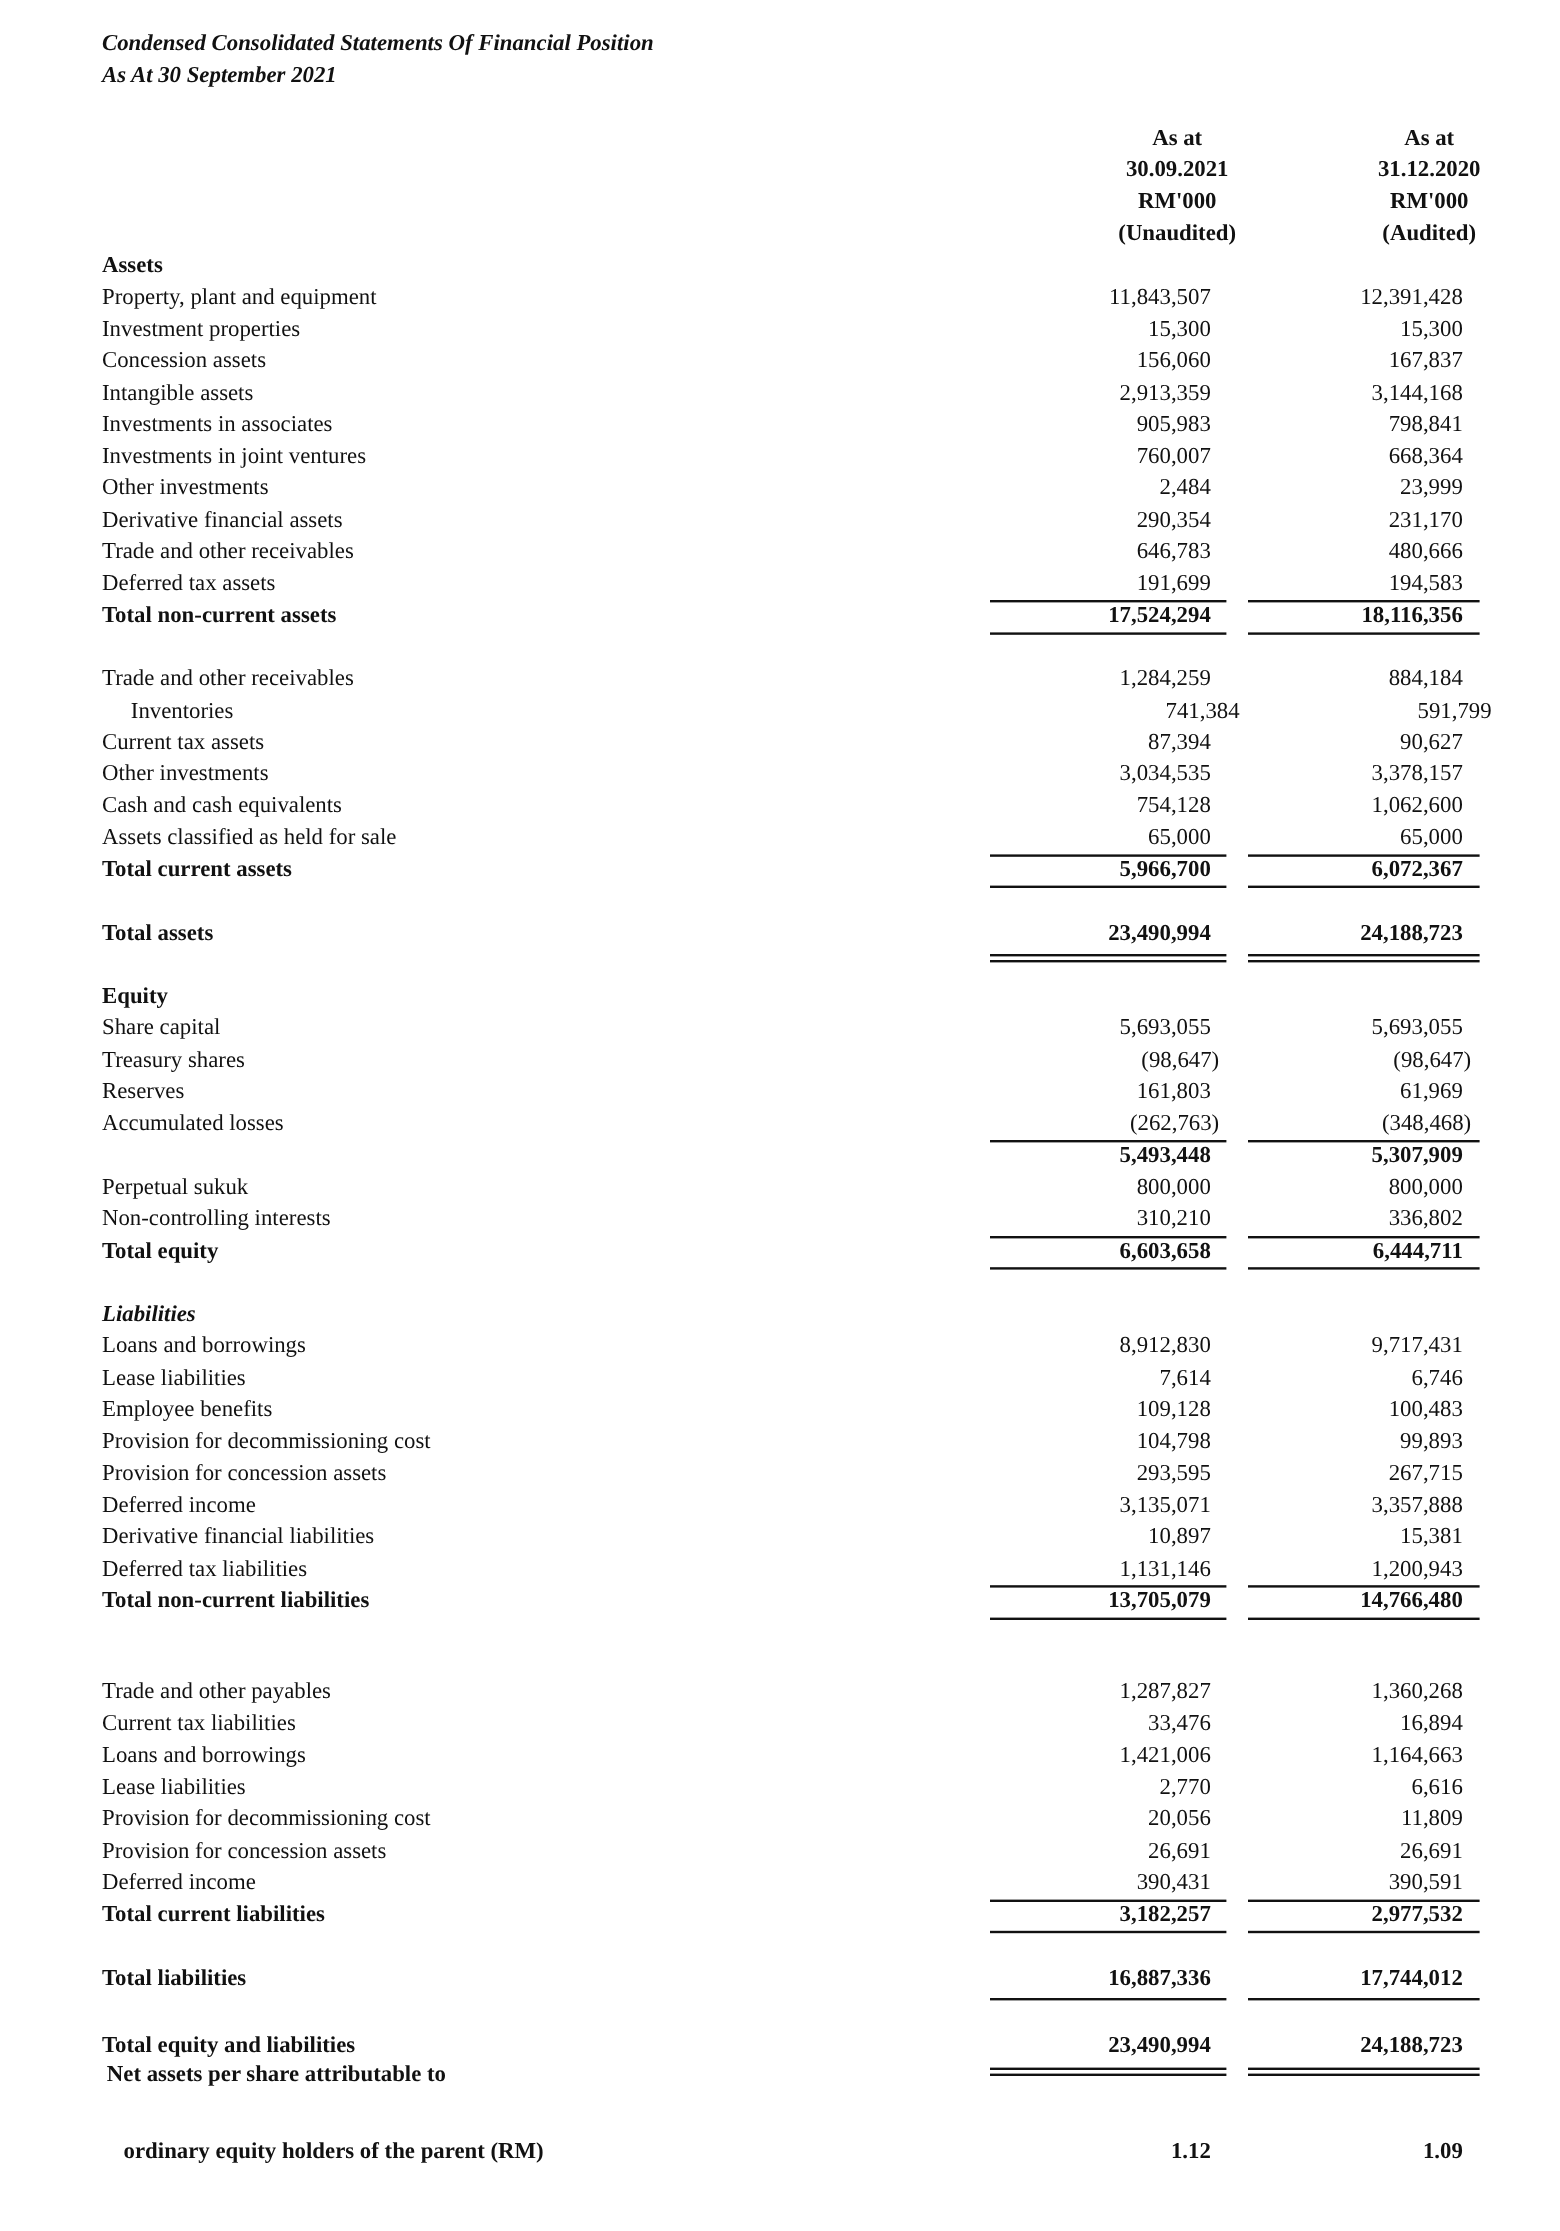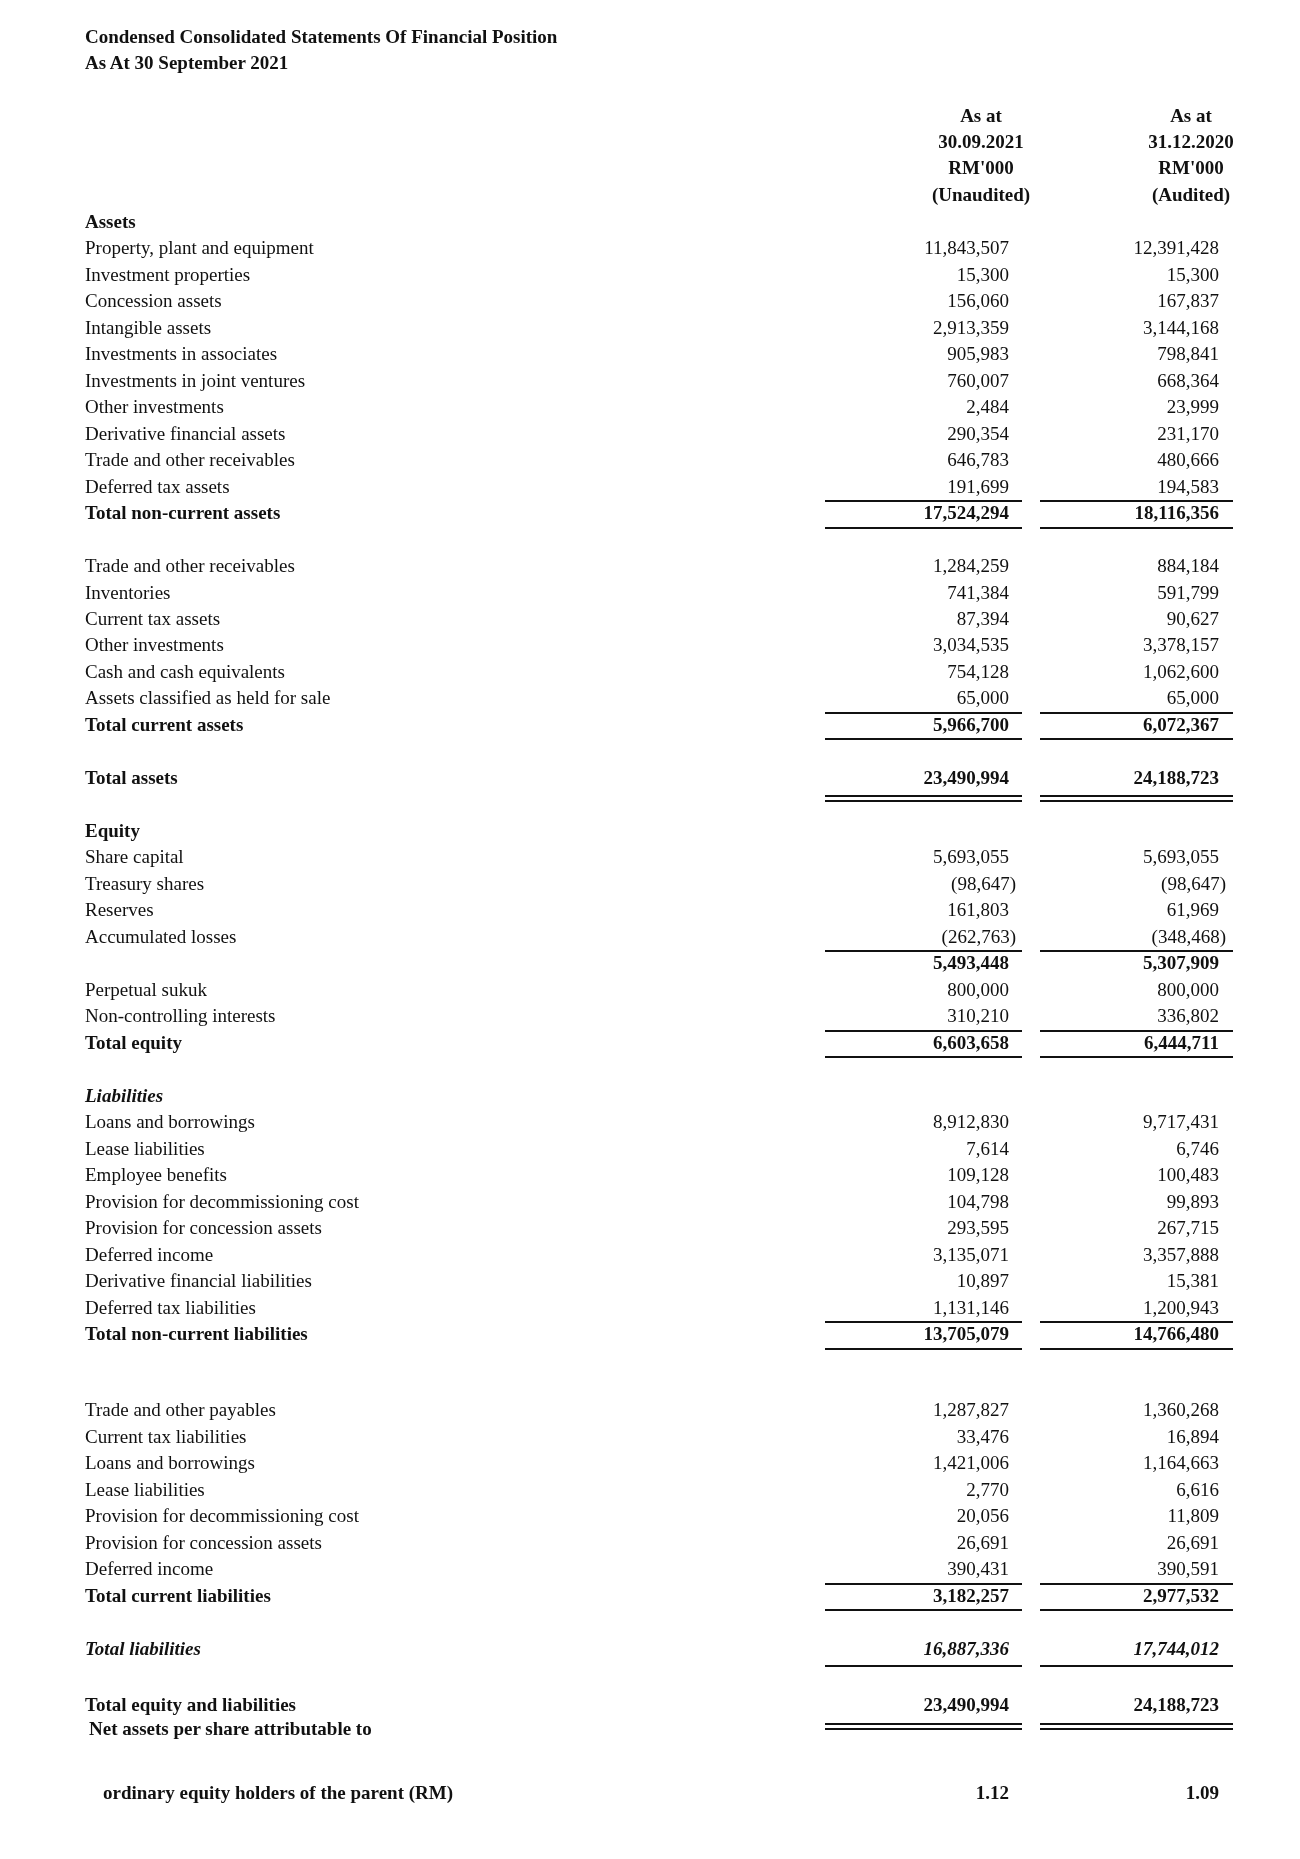--- a/index.html
+++ b/index.html
@@ -1,20 +1,20 @@
 <!DOCTYPE html>
 <html><head>
 <meta charset="utf-8">
 <style>
   html, body { margin: 0; padding: 0; background: #ffffff; }
   body {
     width: 1300px; height: 1859px; position: relative; overflow: hidden;
     font-family: "Liberation Serif", "DejaVu Serif", serif; color: #111;
   }
-  .title { position: absolute; left: 85px; font-weight: bold; font-size: 19px; line-height: 26px; }
+  .title { position: absolute; left: 85px; font-weight: bold; font-size: 19px; line-height: 26px; font-style: italic; }
   .colhead { position: absolute; width: 200px; text-align: center; font-weight: bold; font-size: 19px; line-height: 26.5px; }
   .row { position: absolute; left: 85px; width: 1150px; height: 26.5px; font-size: 19px; line-height: 26.5px; }
   .row .label { position: absolute; left: 0; white-space: nowrap; }
   .row .v1 { position: absolute; right: 226px; text-align: right; white-space: nowrap; }
   .row .v2 { position: absolute; right: 16px; text-align: left; white-space: nowrap; }
   .row.bold { font-weight: bold; }
   .rule { position: absolute; height: 0; border-top: 2px solid #111; }
   .rule.dbl { border-top: 2px solid #111; height: 3px; border-bottom: 2px solid #111; }
   .c1 { left: 825px; width: 197px; }
   .c2 { left: 1040px; width: 193px; }
@@ -97,21 +97,21 @@
     <div class="row bold" style="top: 500px;">
       <span class="label">Total non-current assets</span>
       <span class="v1">17,524,294</span>
       <span class="v2">18,116,356</span>
     </div>
     <div class="row" style="top: 553px;">
       <span class="label">Trade and other receivables</span>
       <span class="v1">1,284,259</span>
       <span class="v2">884,184</span>
     </div>
-    <div class="row" style="top: 580px;">
+    <div class="row" style="top: 580px; margin-left: 24px;">
       <span class="label">Inventories</span>
       <span class="v1">741,384</span>
       <span class="v2">591,799</span>
     </div>
     <div class="row" style="top: 606px;">
       <span class="label">Current tax assets</span>
       <span class="v1">87,394</span>
       <span class="v2">90,627</span>
     </div>
     <div class="row" style="top: 632px;">
@@ -266,21 +266,21 @@
     <div class="row" style="top: 1556px;">
       <span class="label">Deferred income</span>
       <span class="v1">390,431</span>
       <span class="v2">390,591</span>
     </div>
     <div class="row bold" style="top: 1583px;">
       <span class="label">Total current liabilities</span>
       <span class="v1">3,182,257</span>
       <span class="v2">2,977,532</span>
     </div>
-    <div class="row bold" style="top: 1636px; font-style: italic;">
+    <div class="row bold" style="top: 1636px;">
       <span class="label">Total liabilities</span>
       <span class="v1">16,887,336</span>
       <span class="v2">17,744,012</span>
     </div>
     <div class="row bold" style="top: 1692px;">
       <span class="label">Total equity and liabilities</span>
       <span class="v1">23,490,994</span>
       <span class="v2">24,188,723</span>
     </div>
     <div class="row bold" style="top: 1716px;">

